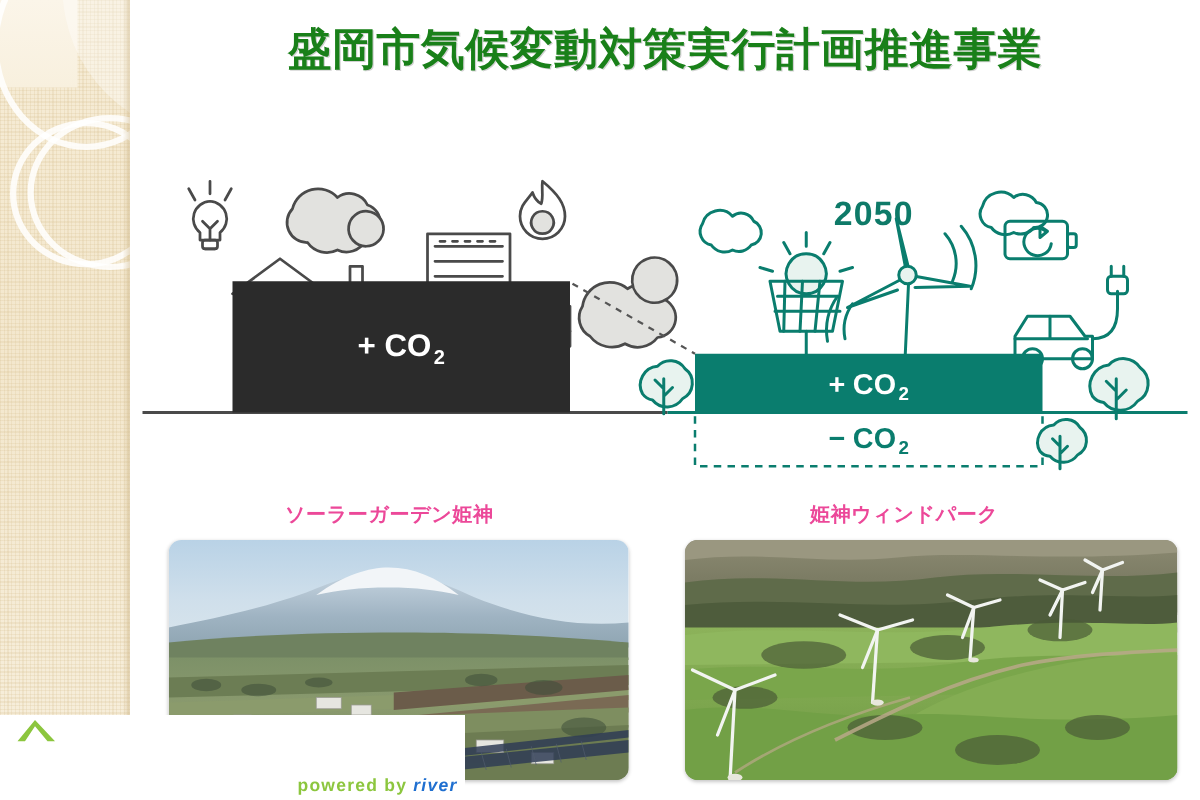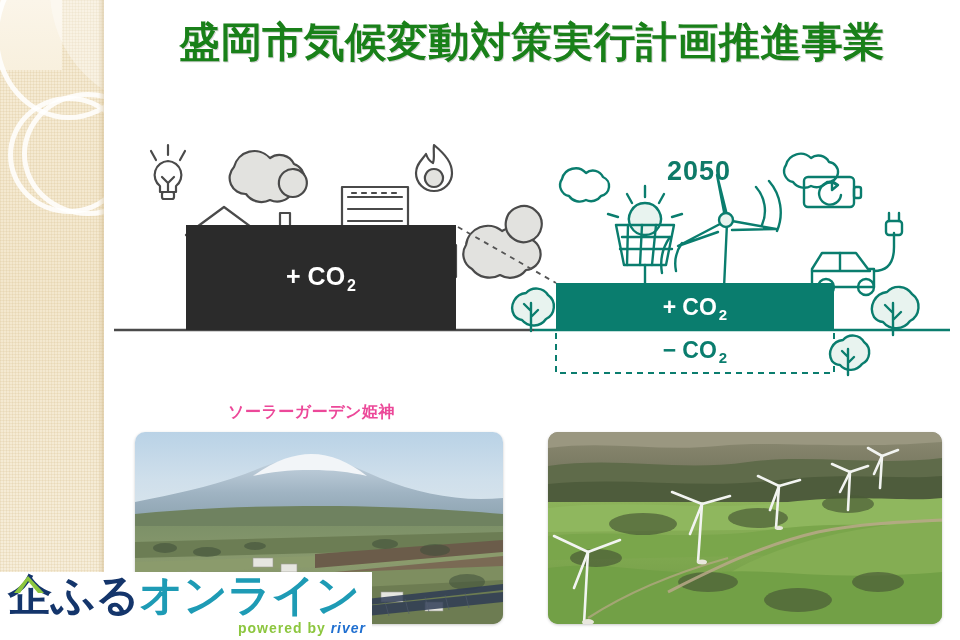--- a/index.html
+++ b/index.html
@@ -38,21 +38,21 @@
   }
   .side-deco .wedge{
     position:absolute;left:50px;top:-30px;width:120px;height:140px;
     background:rgba(255,255,255,.35);
     border-bottom-left-radius:120px;
   }
 
   
   .title-wrap{position:absolute;left:104px;top:20px;width:856px;text-align:center;}
   .title-l1{
-    font-size:41px;font-weight:bold;letter-spacing:.5px;line-height:1.12;
+    font-size:35px;font-weight:bold;letter-spacing:.5px;line-height:1.12;
     color:#198019;
     text-shadow:1px 1px 0 rgba(0,0,0,.18);
   }
   .title-l2{
     font-size:34px;font-weight:bold;letter-spacing:1px;line-height:1.15;margin-top:2px;
     color:#198019;
     text-shadow:1px 1px 0 rgba(0,0,0,.18);
   }
 
   
@@ -254,20 +254,21 @@
         <path class="tl" d="M789 178 l0 32 M789 188 l-8 -8 M789 195 l8 -8"></path>
       </g>
       <g>
         <path class="tf" d="M728 236 a14 14 0 0 1 11 -21 a13 13 0 0 1 21 2 a13 13 0 0 1 -2 22 a14 14 0 0 1 -22 1 a11 11 0 0 1 -8 -4 z"></path>
         <path class="tl" d="M744 224 l0 26 M744 232 l-6 -6 M744 238 l6 -6"></path>
       </g>
     </svg>
   </div>
 
   <div class="cap cap-left">ソーラーガーデン姫神</div>
+  <div class="cap cap-right">姫神ウィンドパーク</div>
 
   <div class="photo photo-left">
     <svg viewBox="0 0 368 192" preserveAspectRatio="none" xmlns="http://www.w3.org/2000/svg">
       <defs>
         <linearGradient id="skyL" x1="0" y1="0" x2="0" y2="1">
           <stop offset="0%" stop-color="#b9d2e6"></stop>
           <stop offset="55%" stop-color="#cfdfeb"></stop>
           <stop offset="100%" stop-color="#d9e5ec"></stop>
         </linearGradient>
         <linearGradient id="mtn" x1="0" y1="0" x2="0" y2="1">
@@ -387,23 +388,20 @@
       </g>
       <g fill="#e8e7dd">
         <ellipse cx="40" cy="190" rx="6" ry="3"></ellipse>
         <ellipse cx="154" cy="130" rx="5" ry="2.5"></ellipse>
         <ellipse cx="231" cy="96" rx="4" ry="2"></ellipse>
       </g>
     </svg>
   </div>
 
   <div class="logo">
-    <div class="logo-main">
-      <span class="logo-ki">企</span><span class="logo-furu">ふる</span><span class="logo-online">オンライン</span>
-    </div>
     <div class="logo-accent">
       <svg viewBox="0 0 34 20" width="34" height="20" xmlns="http://www.w3.org/2000/svg">
         <path d="M2 19 L16 2 L32 19 L26 19 L16 7 L8 19 Z" fill="#8cc63e"></path>
       </svg>
     </div>
     <div class="logo-sub">
       <span class="sub-pow">powered by</span>
       <span class="sub-river">river</span>
     </div>
   </div>

